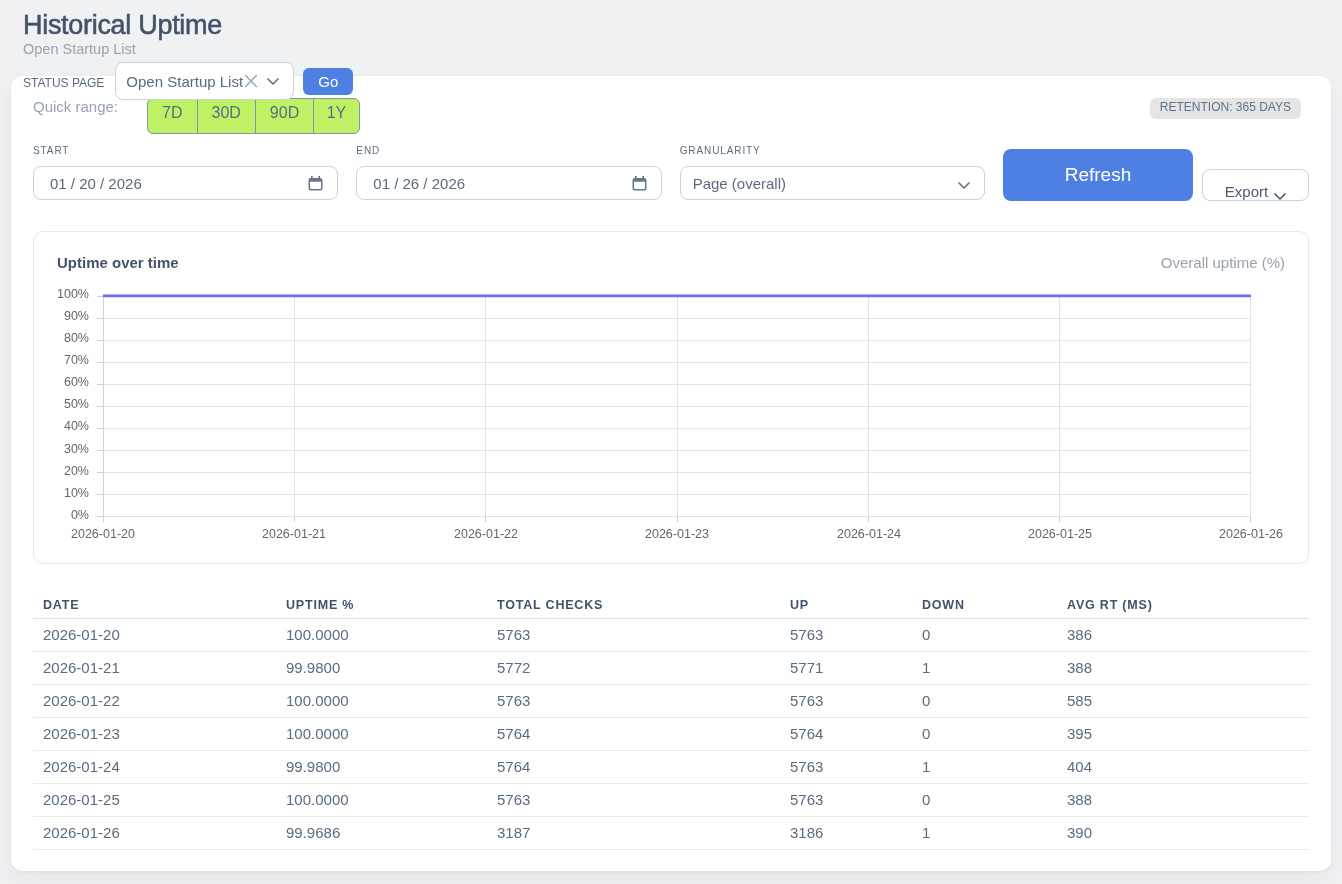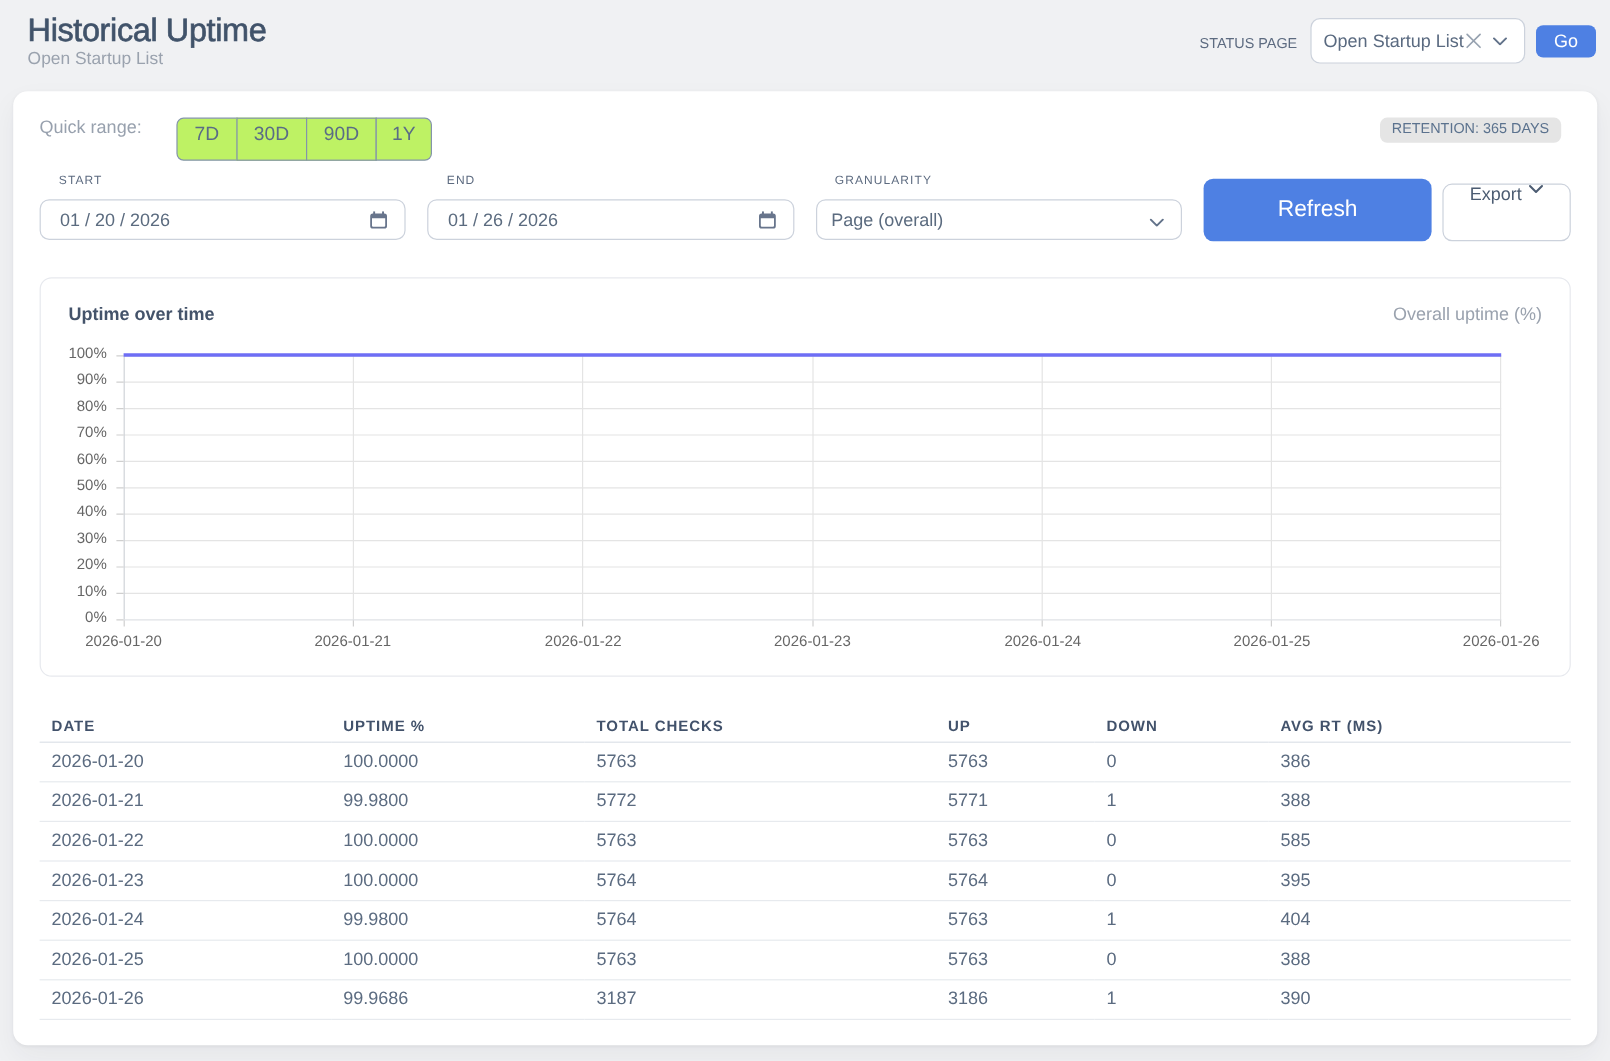--- a/index.html
+++ b/index.html
@@ -1,19 +1,19 @@
 <!DOCTYPE html>
 <html><head>
 <meta charset="utf-8">
 <style>
   * { margin:0; padding:0; box-sizing:border-box; }
   html,body { width:1342px; height:884px; background:#f0f1f3; font-family:"Liberation Sans", sans-serif; overflow:hidden; }
 
   
-  .topbar { display:flex; align-items:flex-start; justify-content:space-between; padding:10px 12px 0 23px; height:76px; }
+  .topbar { display:flex; align-items:flex-start; justify-content:space-between; padding:10px 12px 0 23px; height:76px;flex-direction:column; }
   h1 { font-size:27px; font-weight:400; -webkit-text-stroke:0.55px #41536a; color:#41536a; letter-spacing:-0.3px; line-height:1.12; }
   .sub { font-size:14.5px; color:#9aa2ae; margin-top:1px; }
   .toptools { display:flex; align-items:center; margin-top:5px; }
   .sp-label { font-size:12px; font-weight:400; color:#5d6b80; letter-spacing:0; margin-right:11px; position:relative; top:2px; }
   .sp-select { position:relative; width:179px; height:38px; background:#fff; border:1px solid #ccd2dc; border-radius:8px; display:flex; align-items:center; padding:0 0 0 10px; margin-right:9px; }
   .sp-select .val { font-size:15px; color:#5a6a80; }
   .chev { width:12px; height:7px; margin-left:9px; }
   .go-btn { width:50px; height:27px; background:#4e80e3; color:#fff; border-radius:6px; font-size:15px; display:flex; align-items:center; justify-content:center; }
 
   
@@ -24,29 +24,29 @@
   .qr-label { font-size:15px; color:#98a1ae; margin-right:12px; }
   .btn-group { display:flex; }
   .btn-group .seg { box-sizing:border-box; height:36px; border:1px solid #8494ab; background:#bef264; color:#5a6c86; font-size:16px; display:block; line-height:21px; padding:3px 14px 0; text-align:center; margin-left:-1px; }
   .btn-group .seg:first-child { border-radius:6px 0 0 6px; margin-left:0; }
   .btn-group .seg:last-child { border-radius:0 6px 6px 0; }
   .retention { margin-left:auto; margin-right:8px; height:21px; background:#e5e5e5; border-radius:6px; display:flex; align-items:center; padding:0 10px 3px; font-size:12px; font-weight:400; letter-spacing:0; color:#5b728e; }
 
   
   .row2 { display:flex; gap:18px; margin-top:21px; align-items:flex-end; }
   .field { flex:1 1 0; }
-  .field .lbl { font-size:10px; height:12px; line-height:12px; color:#5d6b80; letter-spacing:0.9px; margin-bottom:9px;margin-left:16px; }
+  .field .lbl { font-size:10px; height:12px; line-height:12px; color:#5d6b80; letter-spacing:0.9px; margin-bottom:9px; }
   .ibox { height:34px; border:1px solid #ccd2dc; border-radius:8px; background:#fff; display:flex; align-items:center; padding:0 16px; position:relative;text-align:center; }
   .gran .ibox { padding:0 12px; }
   .ibox .dtxt { font-size:15px; color:#5b6b7f; }
   .ibox .cal { position:absolute; right:14px; top:9px; }
   .ibox .schev { position:absolute; right:14px; top:15px; }
   .btns { display:flex; gap:9px; align-items:flex-end; position:relative; top:1px; }
   .refresh { width:190px; height:52px; background:#4e80e3; border-radius:8px; color:#fff; font-size:19px; display:flex; align-items:center; justify-content:center; }
-  .export { width:107px; height:48px; background:#fff; border:1px solid #ccd2dc; border-radius:8px; color:#4c5c72; font-size:15px; display:flex; align-items:flex-start; justify-content:center; gap:6px; }
+  .export { width:107px; height:32px; background:#fff; border:1px solid #ccd2dc; border-radius:8px; color:#4c5c72; font-size:15px; display:flex; align-items:flex-end; justify-content:center; gap:6px; }
 
   
   .chart-card { margin-top:31px; height:333px; border:1px solid #e7e9ee; border-radius:10px; position:relative; }
   .chart-head { display:flex; justify-content:space-between; padding:22px 23px 0 23px; }
   .ct { font-size:15px; font-weight:700; color:#44536a; }
   .cl { font-size:15px; color:#9aa2ae; }
   .chart-svg { position:absolute; left:0; top:0; }
 
   
   table { margin-top:26px; width:1276px; border-collapse:collapse; table-layout:fixed; }

